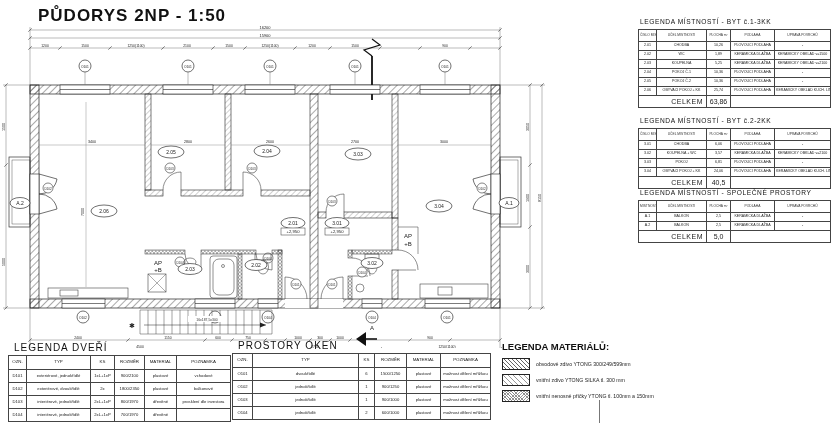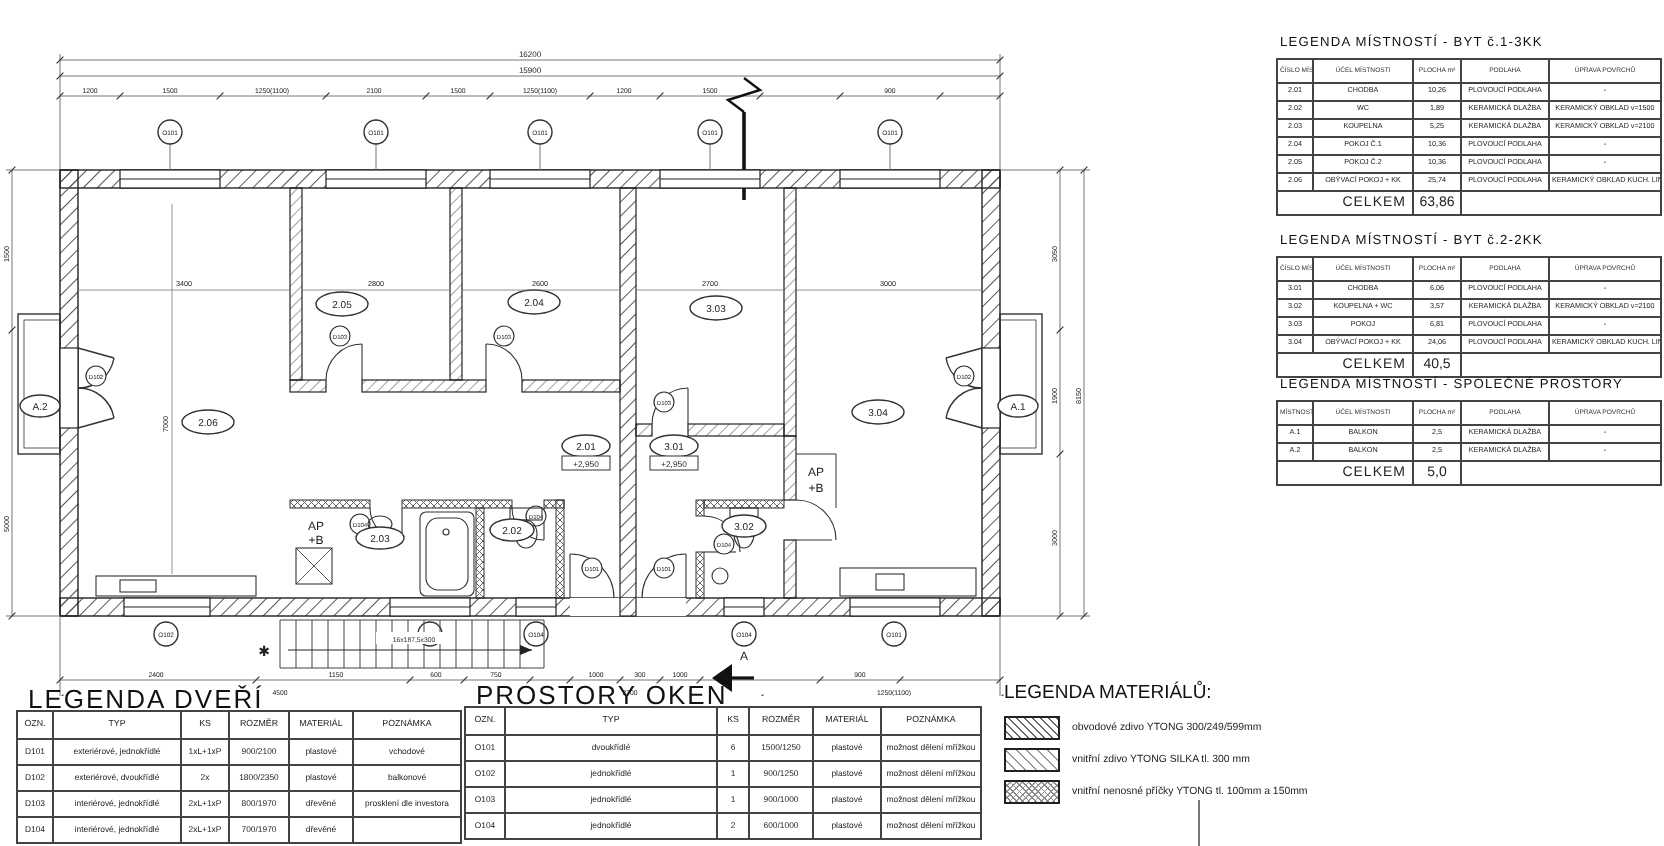--- a/index.html
+++ b/index.html
@@ -2,22 +2,22 @@
 <html><head>
 <meta charset="utf-8">
 <style>
   html,body{margin:0;padding:0;background:#fff;}
   .sheet{position:relative;width:832px;height:423px;background:#fff;overflow:hidden;
          font-family:"Liberation Sans",sans-serif;color:#111;}
   .ptitle{position:absolute;left:38px;top:6px;font-size:17px;font-weight:600;letter-spacing:1px;color:#111;}
 
   
   .ltitle{position:absolute;font-size:6.6px;letter-spacing:.6px;color:#111;white-space:nowrap;}
-  .btitle{position:absolute;font-size:13px;letter-spacing:1px;color:#111;white-space:nowrap;}
-  .mtitle{position:absolute;font-size:9.5px;font-weight:400;color:#111;white-space:nowrap;text-align:right;}
+  .btitle{position:absolute;font-size:10px;letter-spacing:1px;color:#111;white-space:nowrap;}
+  .mtitle{position:absolute;font-size:9.5px;font-weight:700;color:#111;white-space:nowrap;text-align:right;}
   table.rt{position:absolute;border-collapse:collapse;table-layout:fixed;background:#fff;}
   table.rt td,table.rt th{border:0.5px solid #444;font-weight:normal;font-size:3.6px;
       line-height:1.1;padding:0 1px;text-align:center;overflow:hidden;white-space:nowrap;color:#222;}
   table.rt th{font-size:3.3px;color:#333;}
   table.rt tr.tot td{font-size:7px;height:11px;}
   table.rt tr.tot td.tl{text-align:right;padding-right:3px;letter-spacing:.5px;}
   table.bt{position:absolute;border-collapse:collapse;table-layout:fixed;background:#fff;border:1px solid #222;}
   table.bt td,table.bt th{border:0.5px solid #444;font-weight:normal;font-size:4.2px;
       line-height:1.1;padding:0 2px;text-align:center;overflow:hidden;white-space:nowrap;color:#222;height:12px;}
   table.bt th{font-size:4.4px;height:13px;}
@@ -34,20 +34,21 @@
   .vline{position:absolute;width:1px;background:#777;}
 
   svg text{fill:#222;}
   .dim{fill:#333;}
 </style>
 </head>
 <body>
 
 <div class="sheet">
 
+  <div class="ptitle">PŮDORYS 2NP - 1:50</div>
 
   <svg style="position:absolute;left:0;top:22px;" width="645" height="326" viewBox="0 0 645 326">
     <defs>
       <pattern id="pExt" patternUnits="userSpaceOnUse" width="5" height="5" patternTransform="rotate(45)">
         <line x1="0" y1="0" x2="0" y2="5" stroke="#555" stroke-width="1"></line>
       </pattern>
       <pattern id="pInt" patternUnits="userSpaceOnUse" width="4" height="4" patternTransform="rotate(45)">
         <line x1="0" y1="0" x2="0" y2="4" stroke="#888" stroke-width=".8"></line>
       </pattern>
       <pattern id="pCross" patternUnits="userSpaceOnUse" width="3.5" height="3.5">

